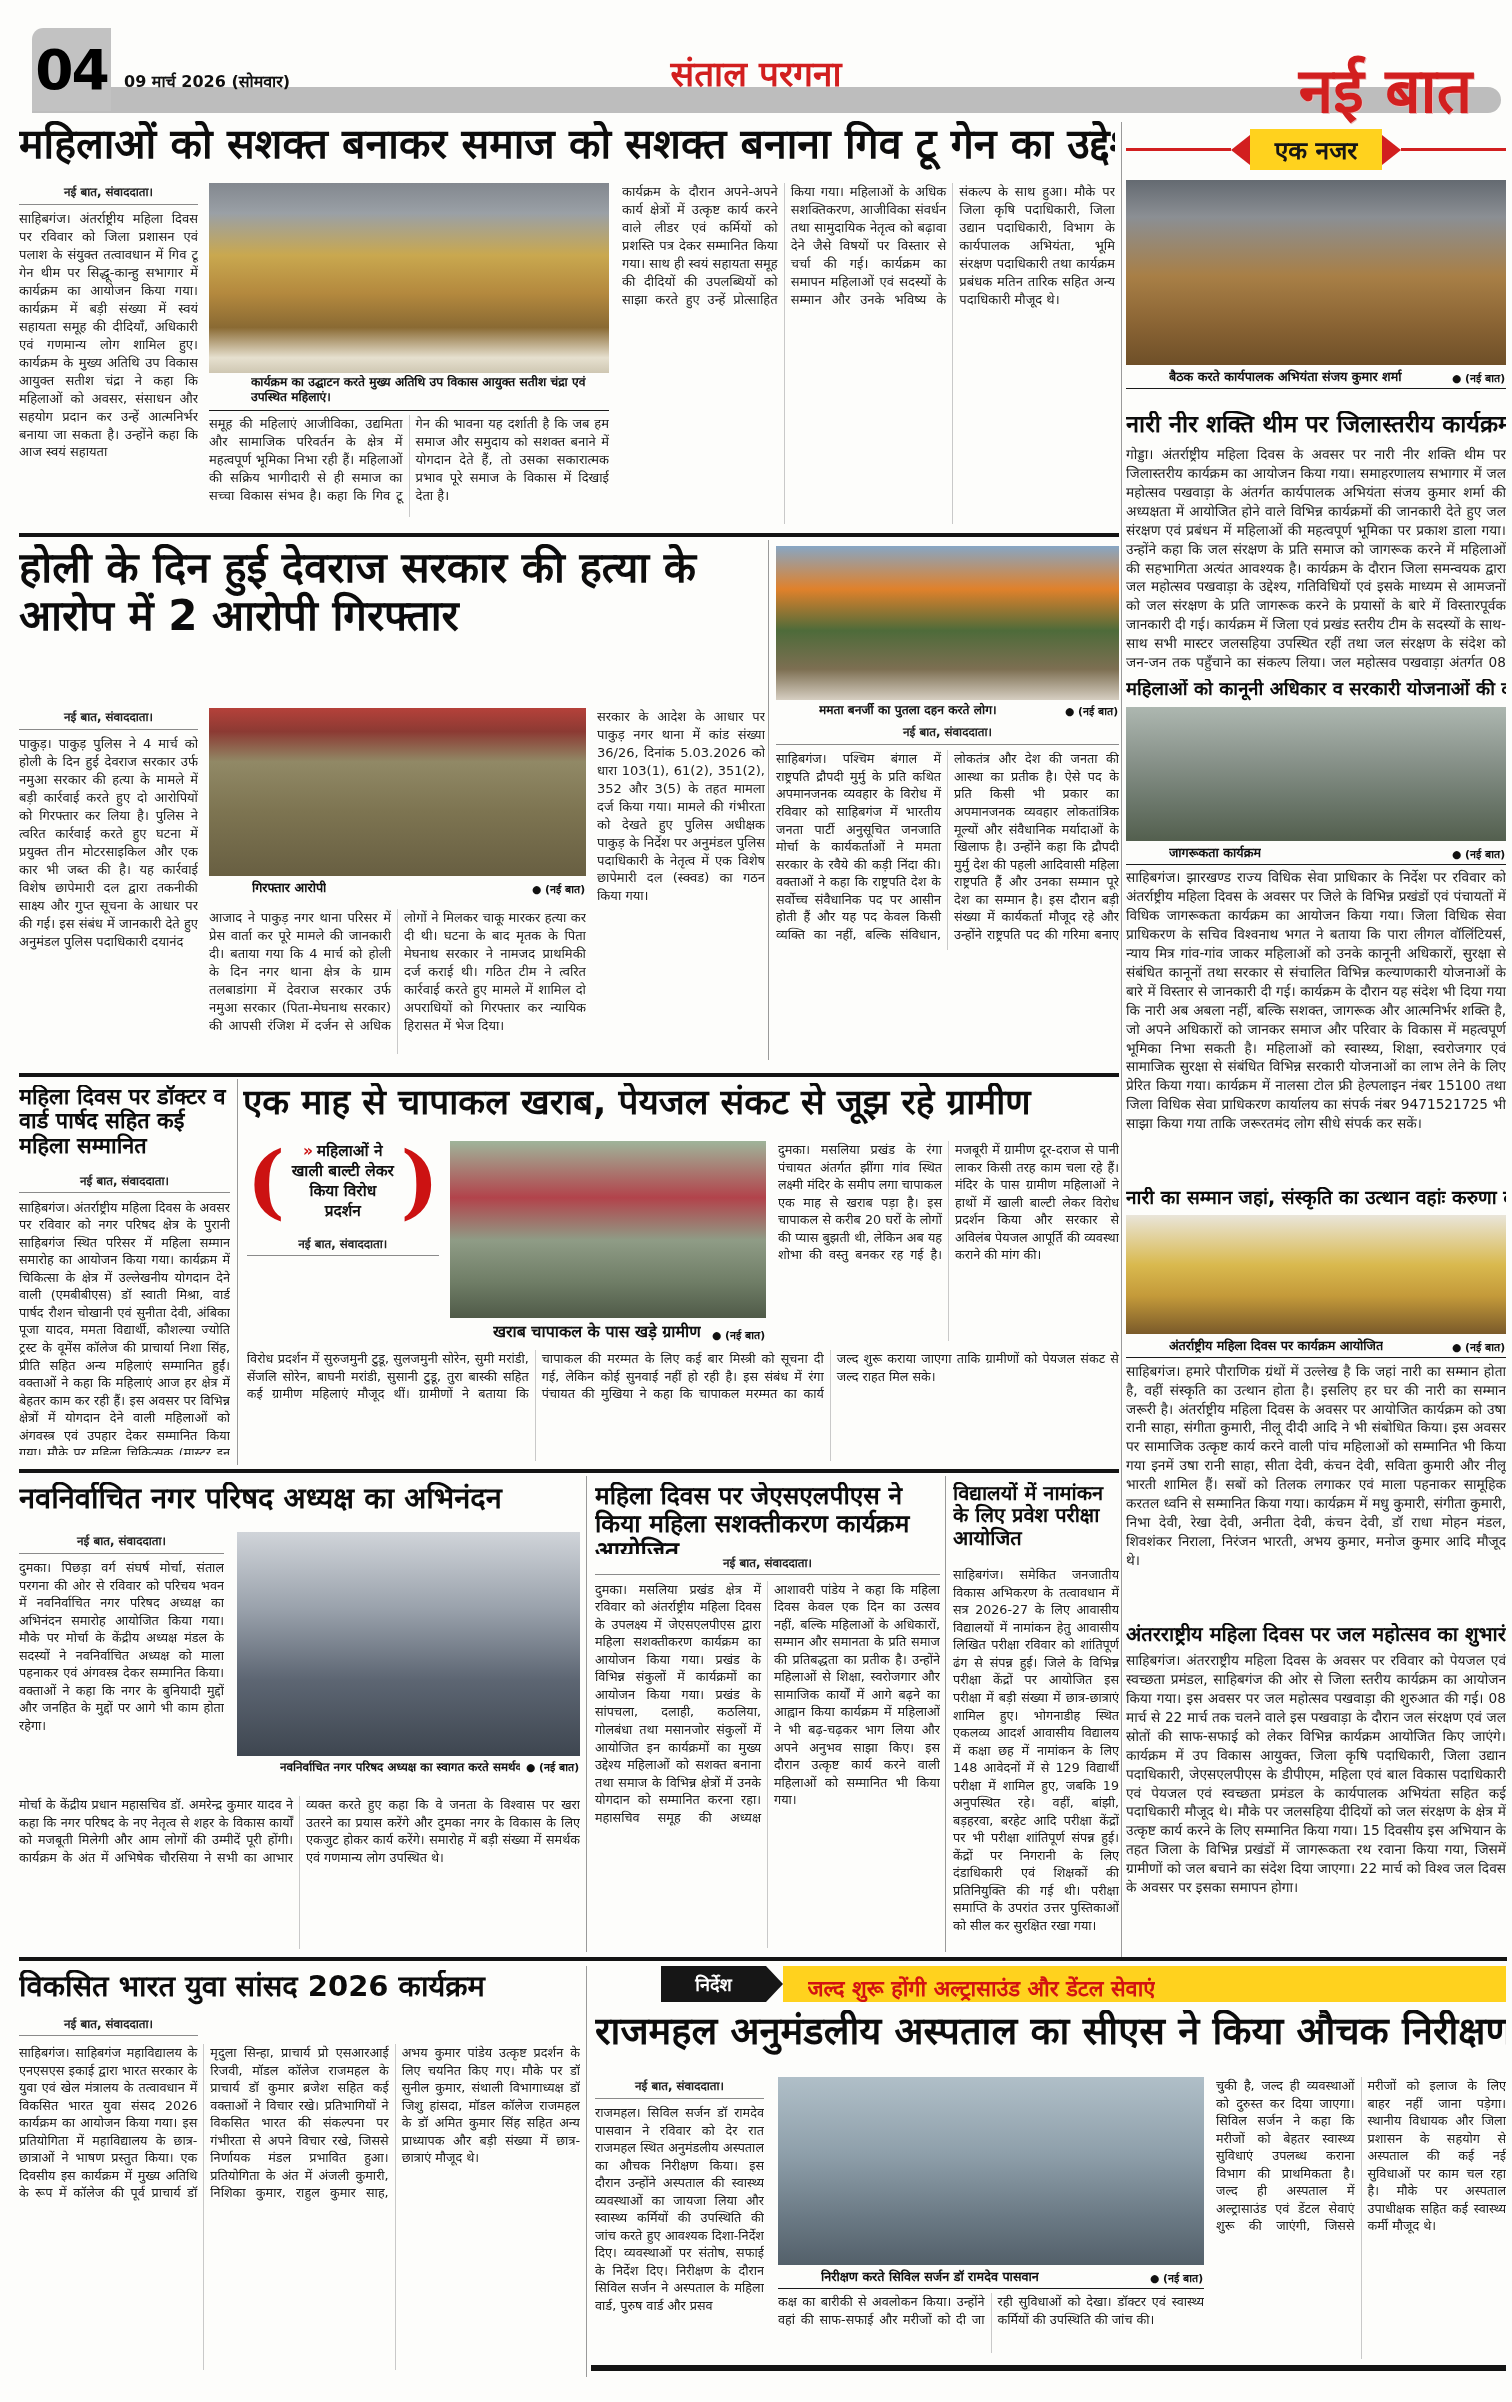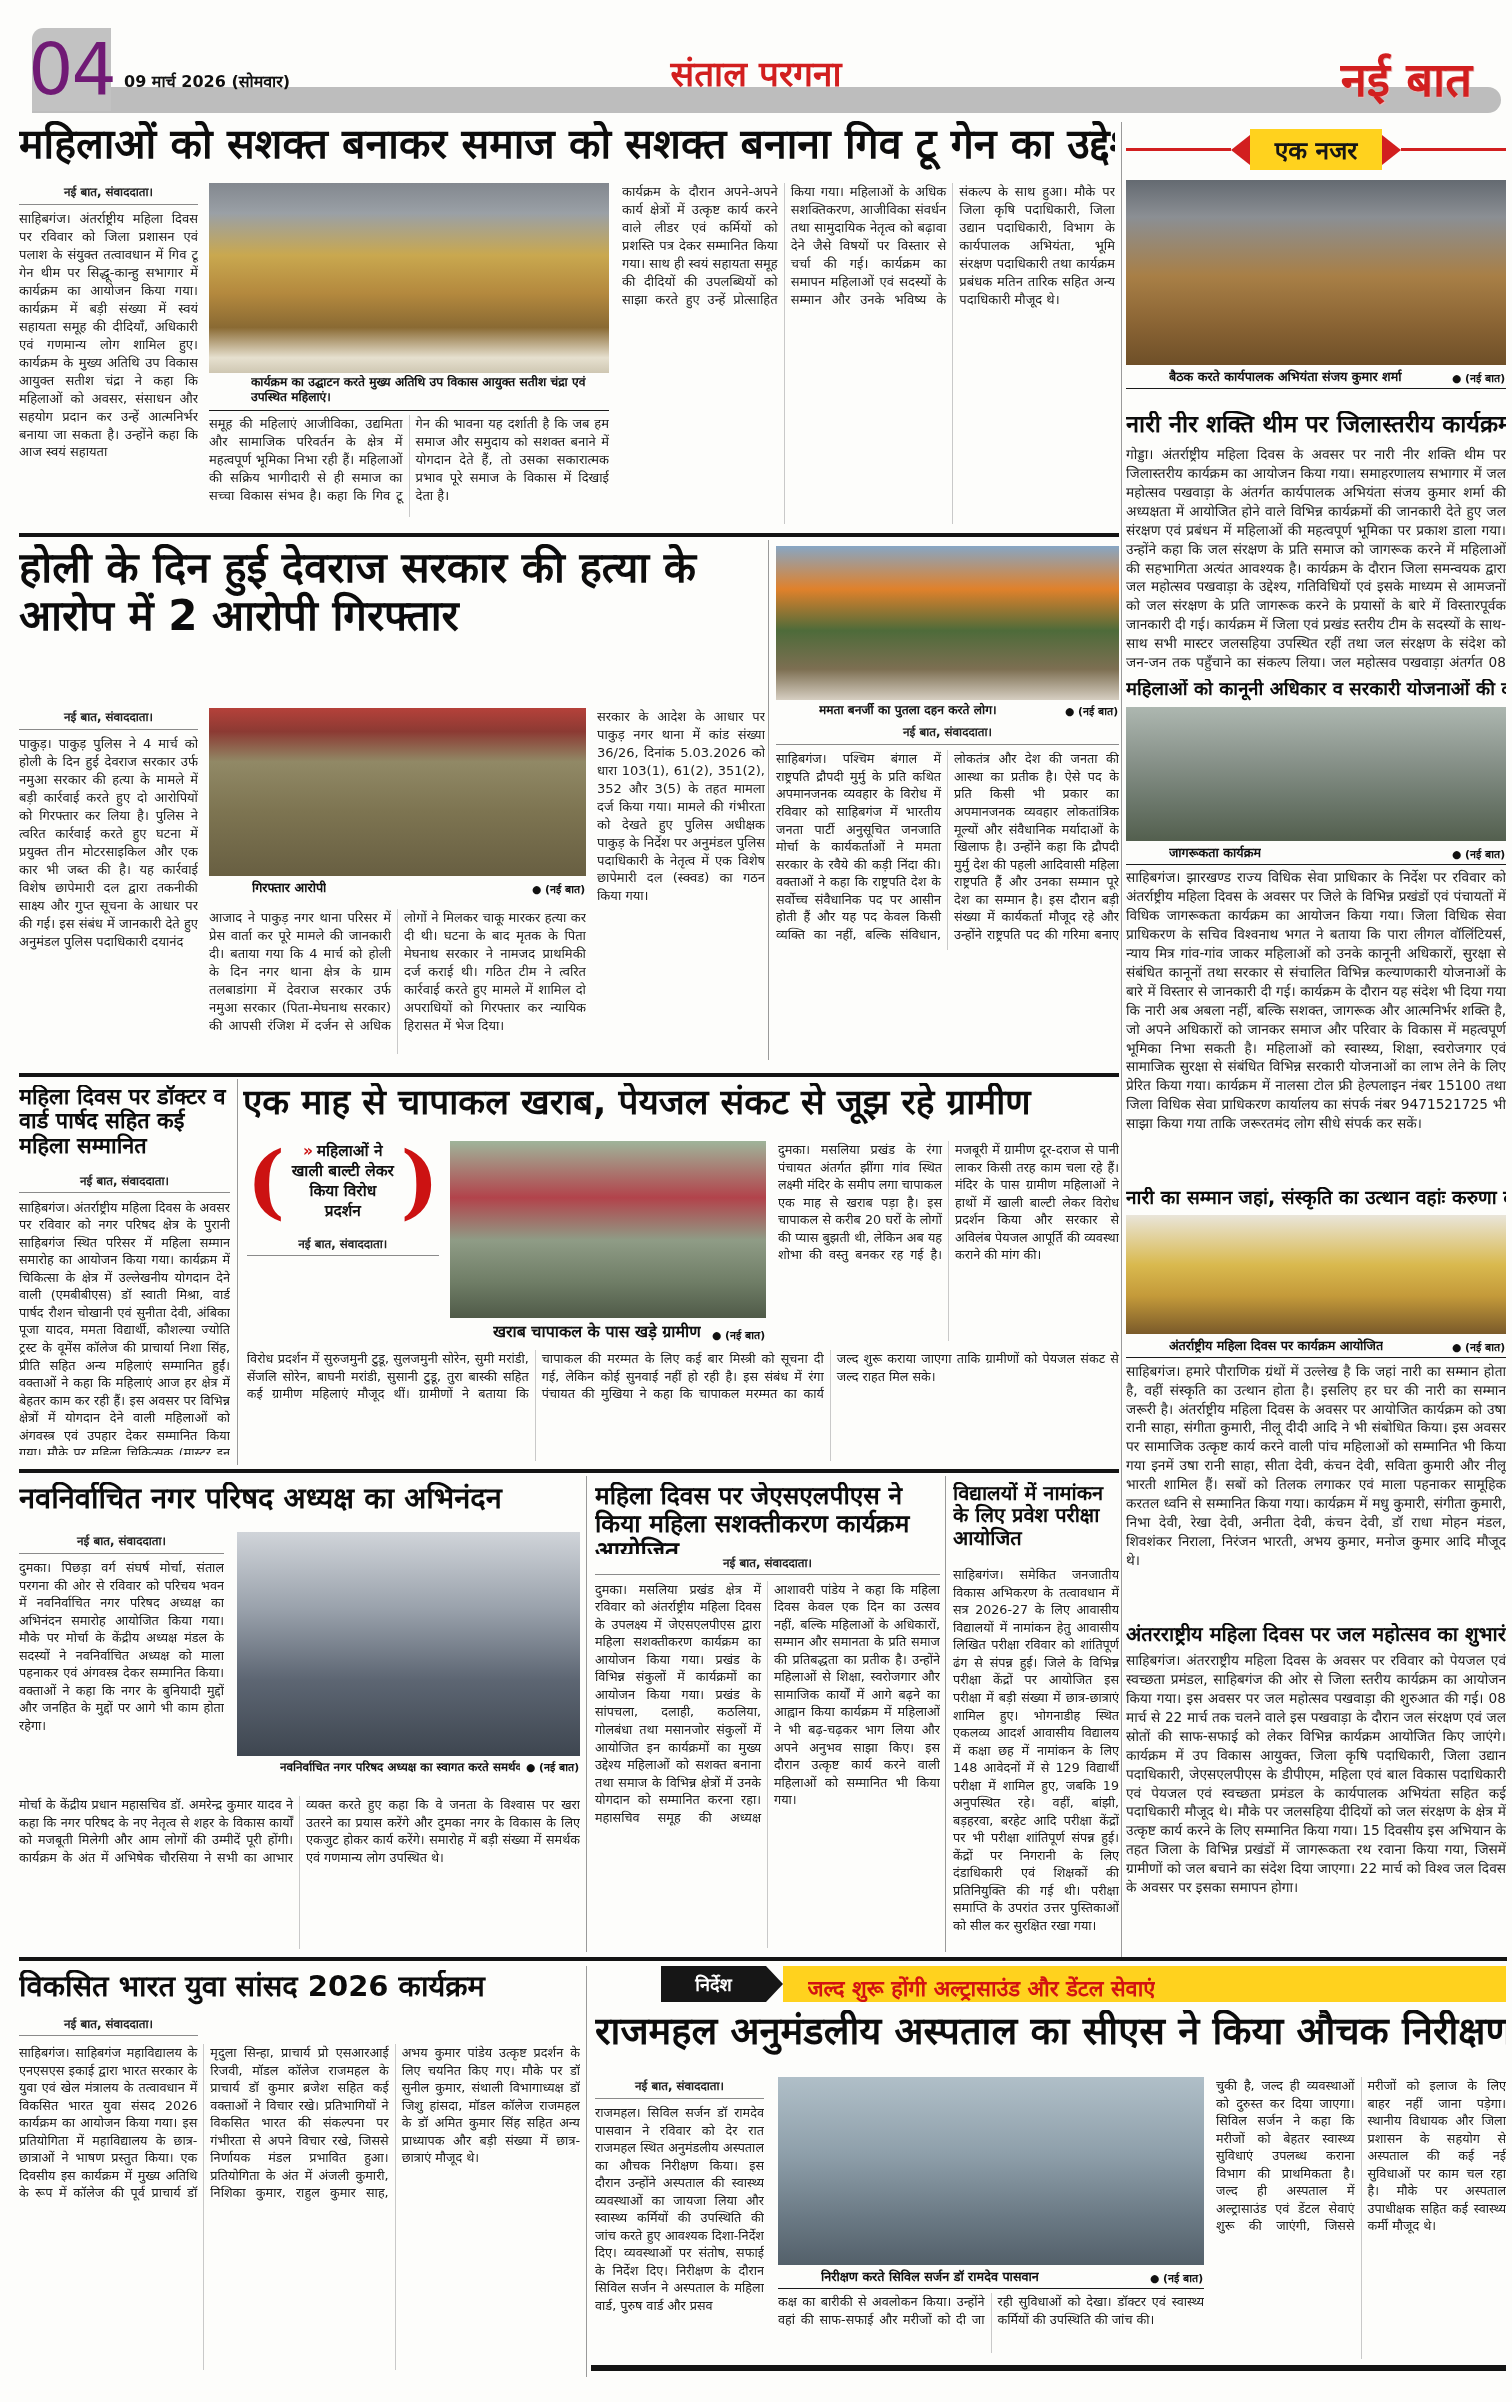--- a/index.html
+++ b/index.html
@@ -23,25 +23,25 @@
   .photo{overflow:hidden;}
   .vrule{position:absolute;width:0.9px;background:#9a9a9a;}
   .hrule{position:absolute;height:3.8px;background:#141414;}
   .cols2{column-count:2;column-gap:13px;column-rule:0.9px solid #c9c9c9;}
   .cols3{column-count:3;column-gap:13px;column-rule:0.9px solid #c9c9c9;}
 
   
   #header{left:0;top:24.5px;width:1512px;height:90px;}
   #page-tab{left:32px;top:3.8px;width:79px;height:83px;background:#c2c2c2;
             border-radius:11.3px 0 0 0;display:flex;align-items:center;justify-content:center;}
-  #page-num{font-size:71px;font-weight:400;color:#701a75;letter-spacing:-1.9px;}
+  #page-num{font-size:55px;font-weight:700;color:#000000;letter-spacing:-1.9px;}
   #header-band{left:32px;top:62px;width:1469px;height:26px;background:#bdbdbd;border-radius:0 15px 15px 0;}
   #header-date{left:124px;top:45px;font-size:16px;font-weight:bold;}
   #section-title{left:0;top:24.5px;width:1512px;text-align:center;font-size:35px;font-weight:900;color:#d21f1f;}
-  #paper-name{right:40px;top:21px;font-size:47px;font-weight:900;color:#d21f1f;text-shadow:0.9px 0.9px 0 #e8b9b9;}
+  #paper-name{right:40px;top:21px;font-size:62px;font-weight:900;color:#d21f1f;text-shadow:0.9px 0.9px 0 #e8b9b9;}
 
   
   .eknazar{display:flex;align-items:center;height:43px;}
   .ek-line{flex:1;height:3.8px;background:#d21f1f;}
   .ek-badge{background:#ffd21e;color:#161616;font-size:24.5px;font-weight:900;
             padding:3.8px 24.5px;white-space:nowrap;}
   .tri{width:0;height:0;border-top:15px solid transparent;border-bottom:15px solid transparent;}
   .tri-l{border-right:19px solid #d21f1f;}
   .tri-r{border-left:19px solid #d21f1f;}
 

